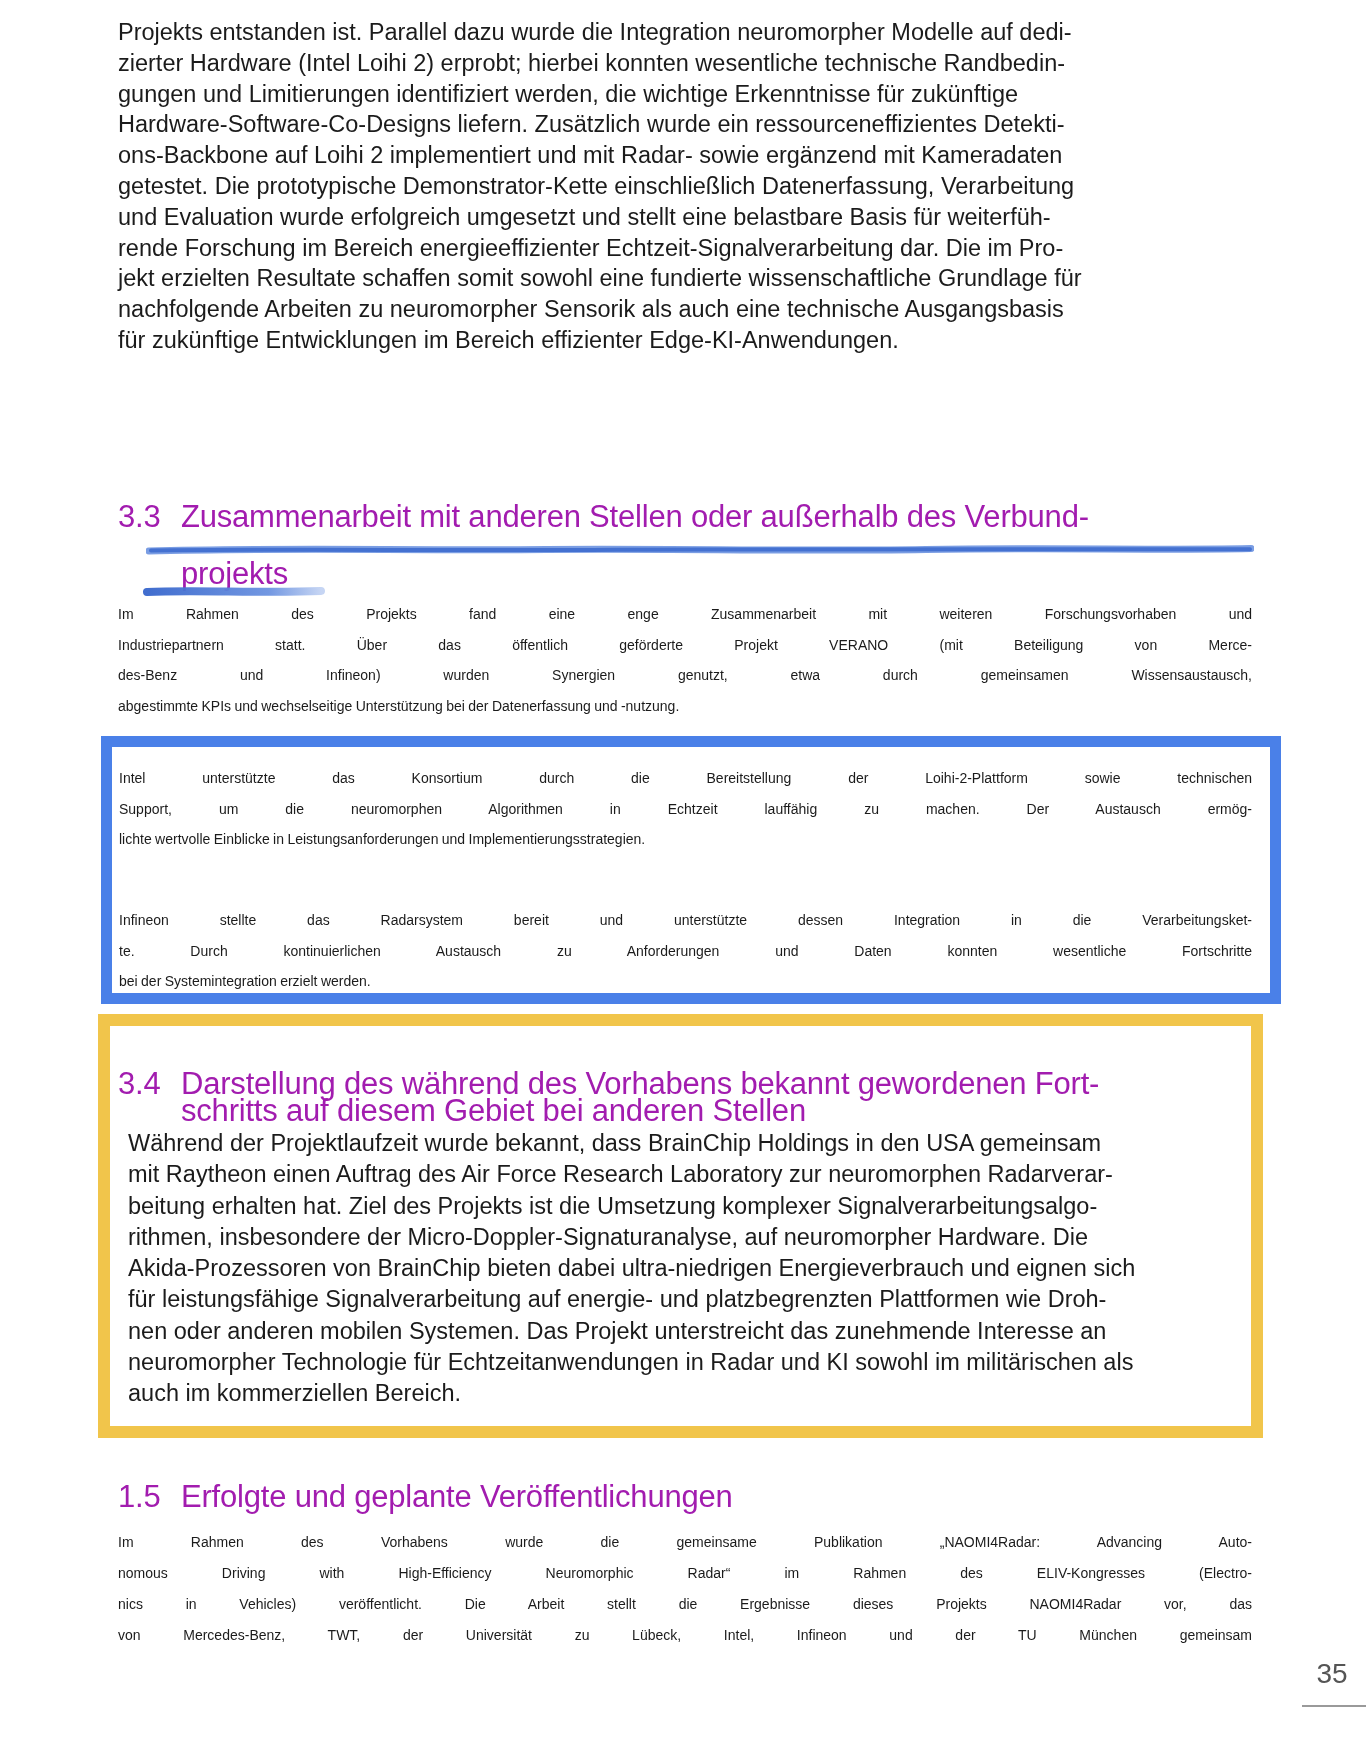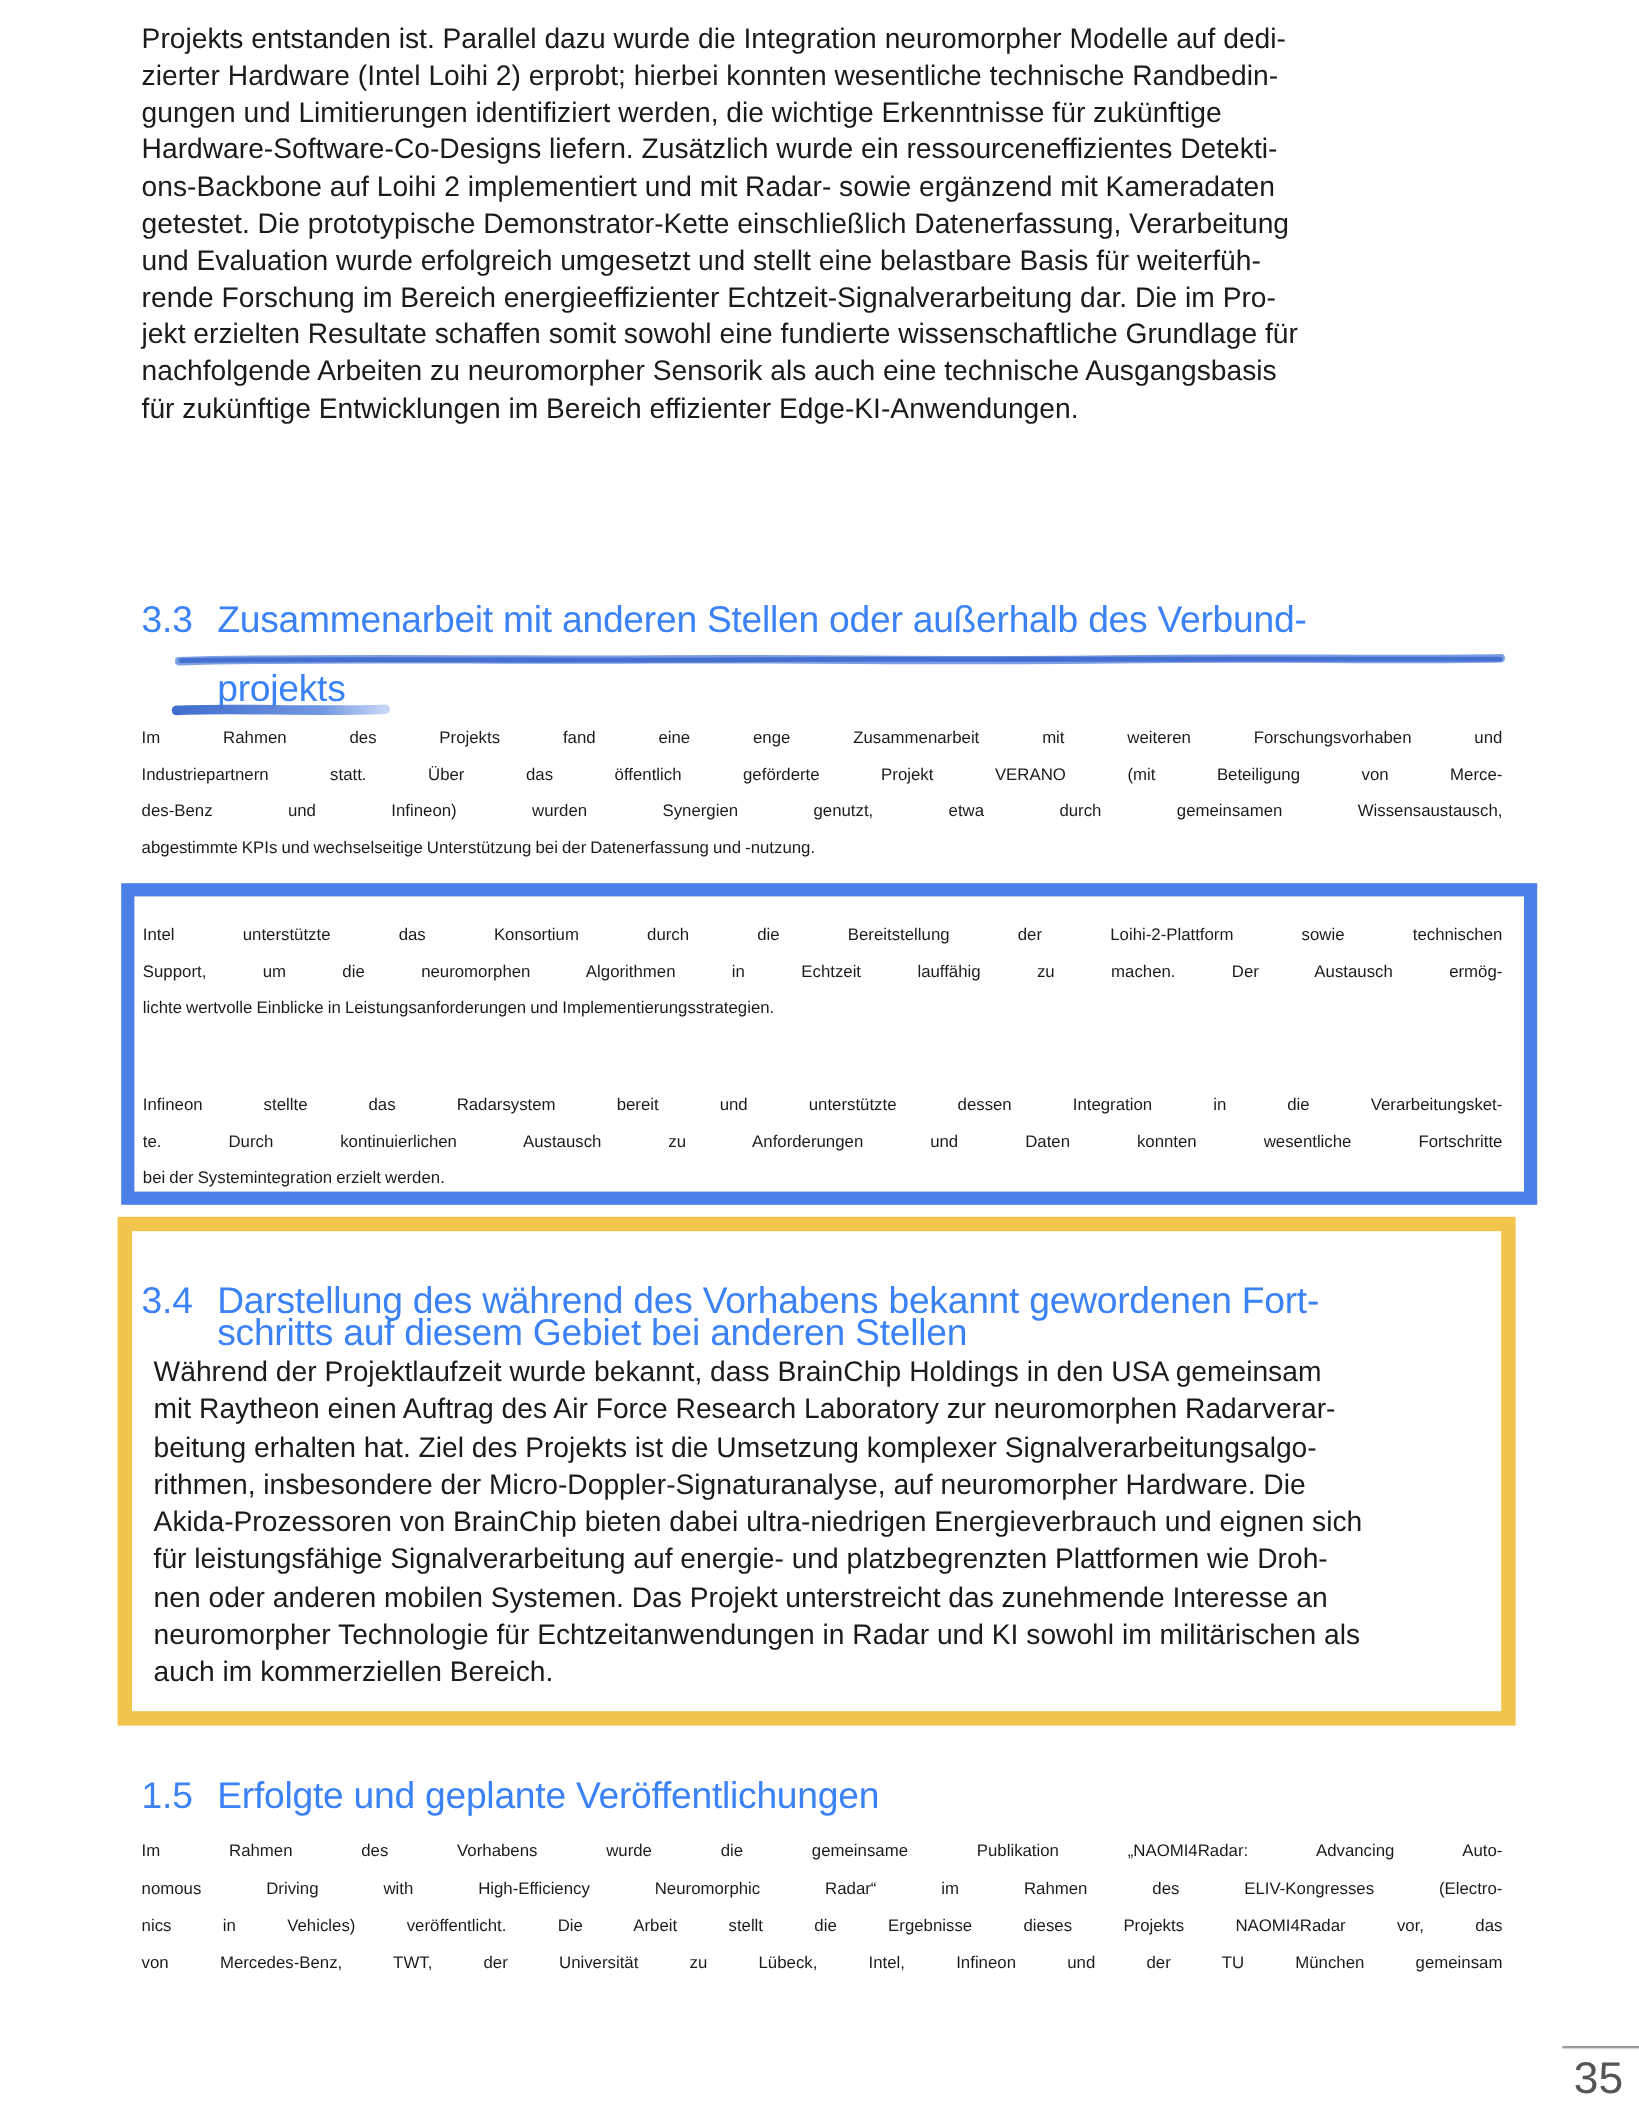--- a/index.html
+++ b/index.html
@@ -5,21 +5,21 @@
   html,body{margin:0;padding:0;background:#ffffff;}
   .page{position:relative;width:1366px;height:1752px;background:#ffffff;overflow:hidden;
         font-family:"Liberation Sans",sans-serif;color:#1b1b1b;}
   .abs{position:absolute;}
 
   
   .intro{top:17px;left:118px;width:1160px;font-size:23.5px;line-height:30.8px;}
   .nline{white-space:nowrap;}
 
   
-  .h2line{color:#3b82f6;font-size:31px;font-weight:400;letter-spacing:-0.2px;white-space:nowrap;line-height:40px;}
+  .h2line{color:#a21caf;font-size:31px;font-weight:400;letter-spacing:-0.2px;white-space:nowrap;line-height:40px;}
   .h-num{display:inline-block;width:63px;}
 
   
   .jpar{font-size:14px;line-height:30.5px;word-spacing:-0.5px;}
   .jline{text-align:justify;text-align-last:justify;}
   .jline.last{text-align-last:left;}
 
   .par33{top:599px;left:118px;width:1134px;}
 
   
@@ -27,21 +27,21 @@
   .yellowbox{top:1014px;left:98px;width:1165px;height:424px;border:12px solid #f1c54b;box-sizing:border-box;}
 
   .bb-p1{top:763px;left:119px;width:1133px;}
   .bb-p2{top:905px;left:119px;width:1133px;}
 
   .yb-par{top:1128px;left:128px;width:1140px;font-size:23.5px;line-height:31.3px;}
 
   .par35{top:1527px;left:118px;width:1134px;line-height:31px;}
 
   .footer-rule{top:1705px;left:1302px;width:64px;height:2px;background:#9a9a9a;}
-  .page-number{top:1711px;left:1300px;width:64px;text-align:center;font-size:37px;color:#555555;}
+  .page-number{top:1658px;left:1300px;width:64px;text-align:center;font-size:28px;color:#555555;}
 </style>
 </head>
 <body>
 
 <div class="page">
 
   <div class="abs intro">
     <div class="nline">Projekts entstanden ist. Parallel dazu wurde die Integration neuromorpher Modelle auf dedi-</div>
     <div class="nline">zierter Hardware (Intel Loihi 2) erprobt; hierbei konnten wesentliche technische Randbedin-</div>
     <div class="nline">gungen und Limitierungen identifiziert werden, die wichtige Erkenntnisse für zukünftige</div>

